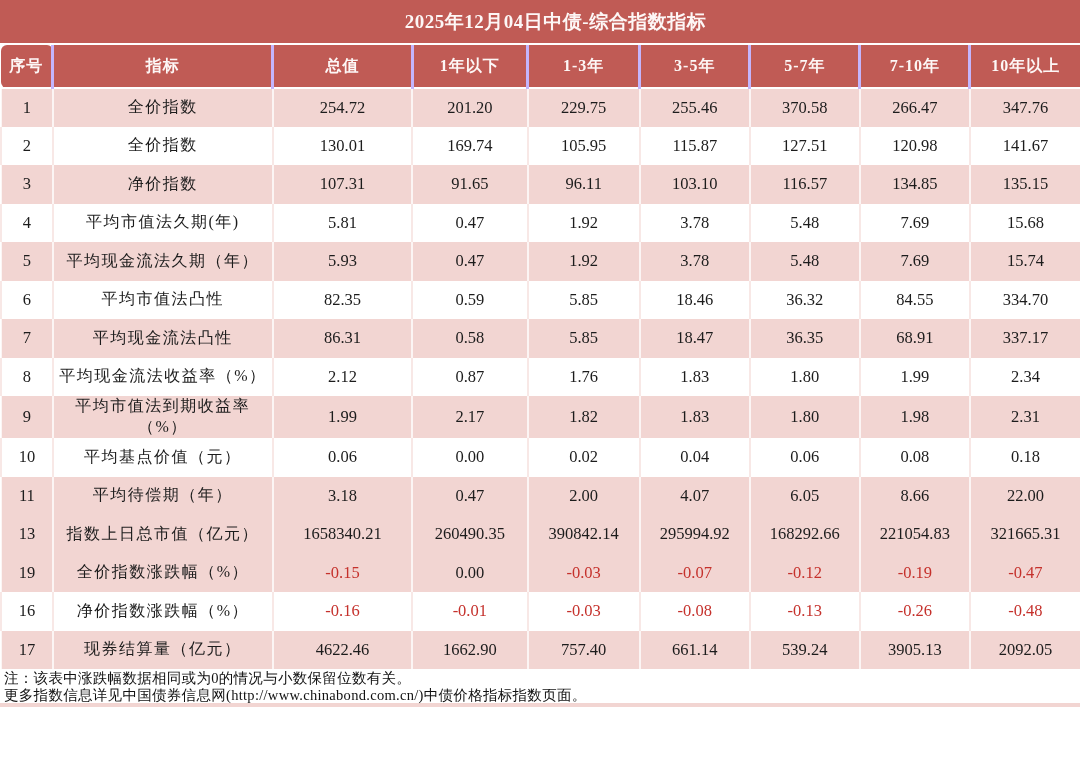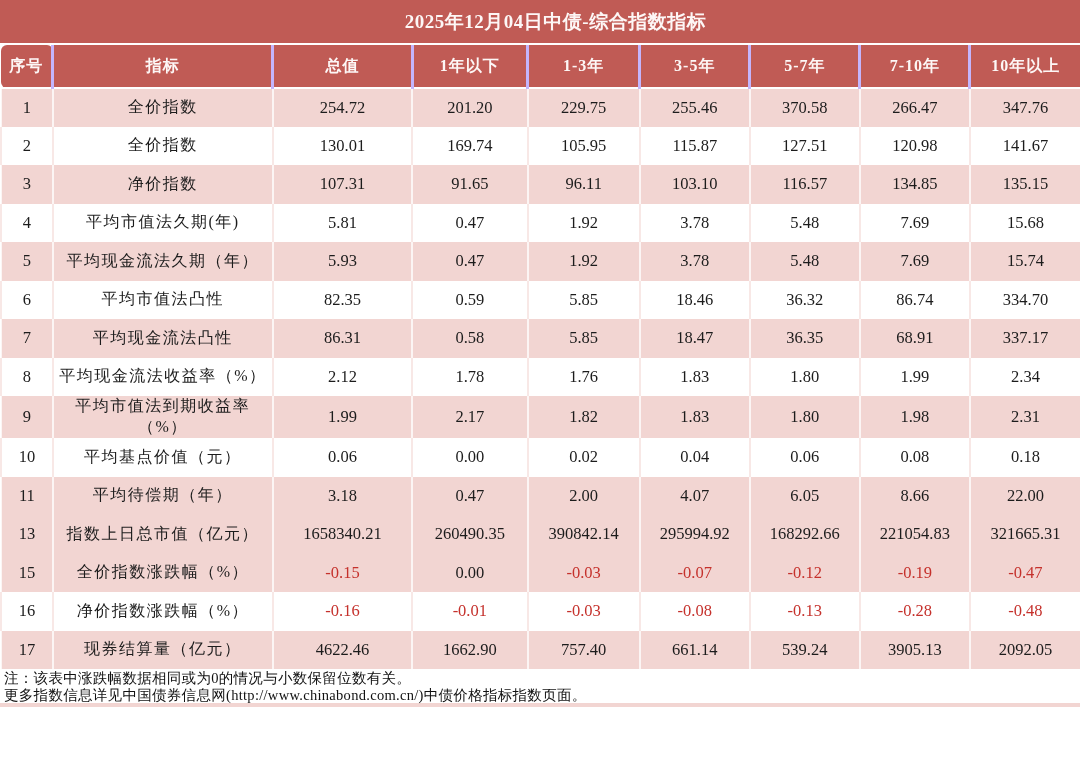--- a/index.html
+++ b/index.html
@@ -141,39 +141,39 @@
         <td>15.74</td>
       </tr>
       <tr class="white">
         <td>6</td>
         <td class="label">平均市值法凸性</td>
         <td>82.35</td>
         <td>0.59</td>
         <td>5.85</td>
         <td>18.46</td>
         <td>36.32</td>
-        <td>86.74</td>
+        <td>84.55</td>
         <td>334.70</td>
       </tr>
       <tr class="pink">
         <td>7</td>
         <td class="label">平均现金流法凸性</td>
         <td>86.31</td>
         <td>0.58</td>
         <td>5.85</td>
         <td>18.47</td>
         <td>36.35</td>
         <td>68.91</td>
         <td>337.17</td>
       </tr>
       <tr class="white">
         <td>8</td>
         <td class="label">平均现金流法收益率（%）</td>
         <td>2.12</td>
-        <td>1.78</td>
+        <td>0.87</td>
         <td>1.76</td>
         <td>1.83</td>
         <td>1.80</td>
         <td>1.99</td>
         <td>2.34</td>
       </tr>
       <tr class="pink">
         <td>9</td>
         <td class="label">平均市值法到期收益率（%）</td>
         <td>1.99</td>
@@ -211,39 +211,39 @@
         <td class="label">指数上日总市值（亿元）</td>
         <td>1658340.21</td>
         <td>260490.35</td>
         <td>390842.14</td>
         <td>295994.92</td>
         <td>168292.66</td>
         <td>221054.83</td>
         <td>321665.31</td>
       </tr>
       <tr class="pink">
-        <td>15</td>
+        <td>19</td>
         <td class="label">全价指数涨跌幅（%）</td>
         <td class="neg">-0.15</td>
         <td>0.00</td>
         <td class="neg">-0.03</td>
         <td class="neg">-0.07</td>
         <td class="neg">-0.12</td>
         <td class="neg">-0.19</td>
         <td class="neg">-0.47</td>
       </tr>
       <tr class="white">
         <td>16</td>
         <td class="label">净价指数涨跌幅（%）</td>
         <td class="neg">-0.16</td>
         <td class="neg">-0.01</td>
         <td class="neg">-0.03</td>
         <td class="neg">-0.08</td>
         <td class="neg">-0.13</td>
-        <td class="neg">-0.28</td>
+        <td class="neg">-0.26</td>
         <td class="neg">-0.48</td>
       </tr>
       <tr class="pink">
         <td>17</td>
         <td class="label">现券结算量（亿元）</td>
         <td>4622.46</td>
         <td>1662.90</td>
         <td>757.40</td>
         <td>661.14</td>
         <td>539.24</td>

